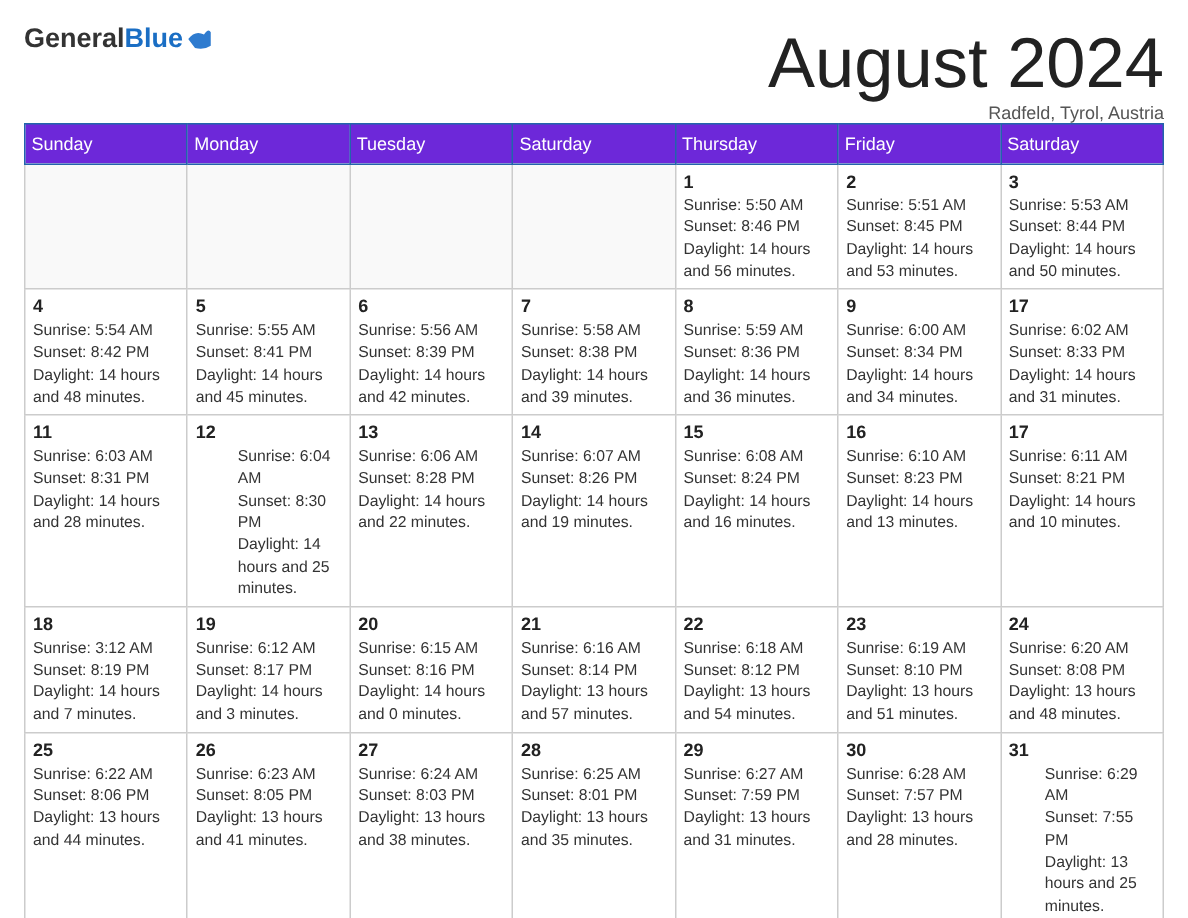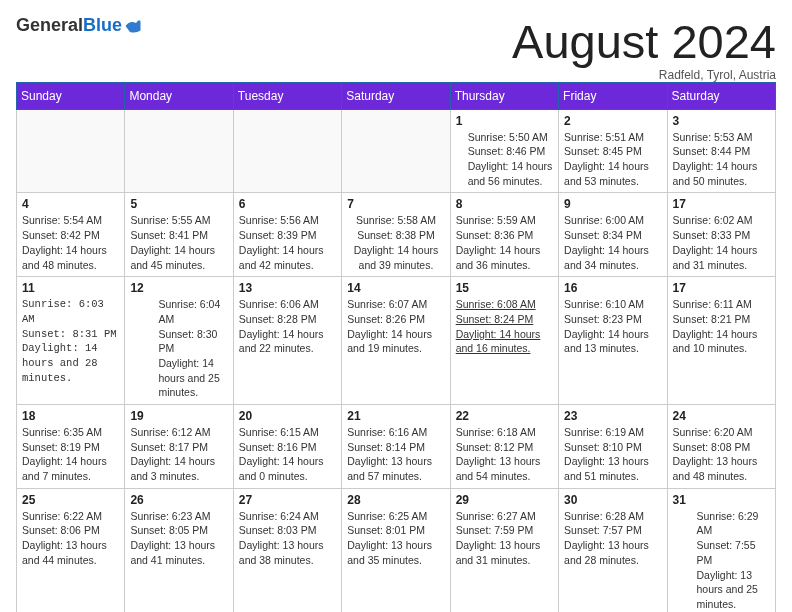--- a/index.html
+++ b/index.html
@@ -124,21 +124,21 @@
       </tr>
   </thead>
   <tbody id="calendar-body">
   <tr>
         <td class="empty"></td>
         <td class="empty"></td>
         <td class="empty"></td>
         <td class="empty"></td>
         <td>
           <span class="day-num">1</span>
-          <div class="day-info" style="white-space: pre-line; margin-left: 12px;">Sunrise: 5:50 AM
+          <div class="day-info" style="white-space: pre-line;">Sunrise: 5:50 AM
 Sunset: 8:46 PM
 Daylight: 14 hours and 56 minutes.</div>
         </td>
         <td>
           <span class="day-num">2</span>
           <div class="day-info" style="white-space: pre-line;">Sunrise: 5:51 AM
 Sunset: 8:45 PM
 Daylight: 14 hours and 53 minutes.</div>
         </td>
         <td>
@@ -162,21 +162,21 @@
 Daylight: 14 hours and 45 minutes.</div>
         </td>
         <td>
           <span class="day-num">6</span>
           <div class="day-info" style="white-space: pre-line;">Sunrise: 5:56 AM
 Sunset: 8:39 PM
 Daylight: 14 hours and 42 minutes.</div>
         </td>
         <td>
           <span class="day-num">7</span>
-          <div class="day-info" style="white-space: pre-line; text-align: center;">Sunrise: 5:58 AM
+          <div class="day-info" style="white-space: pre-line;">Sunrise: 5:58 AM
 Sunset: 8:38 PM
 Daylight: 14 hours and 39 minutes.</div>
         </td>
         <td>
           <span class="day-num">8</span>
           <div class="day-info" style="white-space: pre-line;">Sunrise: 5:59 AM
 Sunset: 8:36 PM
 Daylight: 14 hours and 36 minutes.</div>
         </td>
         <td>
@@ -188,21 +188,21 @@
         <td>
           <span class="day-num">17</span>
           <div class="day-info" style="white-space: pre-line;">Sunrise: 6:02 AM
 Sunset: 8:33 PM
 Daylight: 14 hours and 31 minutes.</div>
         </td>
       </tr>
       <tr>
         <td>
           <span class="day-num">11</span>
-          <div class="day-info" style="white-space: pre-line; font-family: Liberation Mono, monospace;">Sunrise: 6:03 AM
+          <div class="day-info" style="white-space: pre-line;">Sunrise: 6:03 AM
 Sunset: 8:31 PM
 Daylight: 14 hours and 28 minutes.</div>
         </td>
         <td>
           <span class="day-num">12</span>
           <div class="day-info" style="white-space: pre-line; margin-left: 28px;">Sunrise: 6:04 AM
 Sunset: 8:30 PM
 Daylight: 14 hours and 25 minutes.</div>
         </td>
         <td>
@@ -212,41 +212,41 @@
 Daylight: 14 hours and 22 minutes.</div>
         </td>
         <td>
           <span class="day-num">14</span>
           <div class="day-info" style="white-space: pre-line;">Sunrise: 6:07 AM
 Sunset: 8:26 PM
 Daylight: 14 hours and 19 minutes.</div>
         </td>
         <td>
           <span class="day-num">15</span>
-          <div class="day-info" style="white-space: pre-line; text-decoration: underline;">Sunrise: 6:08 AM
+          <div class="day-info" style="white-space: pre-line;">Sunrise: 6:08 AM
 Sunset: 8:24 PM
 Daylight: 14 hours and 16 minutes.</div>
         </td>
         <td>
           <span class="day-num">16</span>
           <div class="day-info" style="white-space: pre-line;">Sunrise: 6:10 AM
 Sunset: 8:23 PM
 Daylight: 14 hours and 13 minutes.</div>
         </td>
         <td>
           <span class="day-num">17</span>
           <div class="day-info" style="white-space: pre-line;">Sunrise: 6:11 AM
 Sunset: 8:21 PM
 Daylight: 14 hours and 10 minutes.</div>
         </td>
       </tr>
       <tr>
         <td>
           <span class="day-num">18</span>
-          <div class="day-info" style="white-space: pre-line;">Sunrise: 6:35 AM
+          <div class="day-info" style="white-space: pre-line;">Sunrise: 3:12 AM
 Sunset: 8:19 PM
 Daylight: 14 hours and 7 minutes.</div>
         </td>
         <td>
           <span class="day-num">19</span>
           <div class="day-info" style="white-space: pre-line;">Sunrise: 6:12 AM
 Sunset: 8:17 PM
 Daylight: 14 hours and 3 minutes.</div>
         </td>
         <td>

